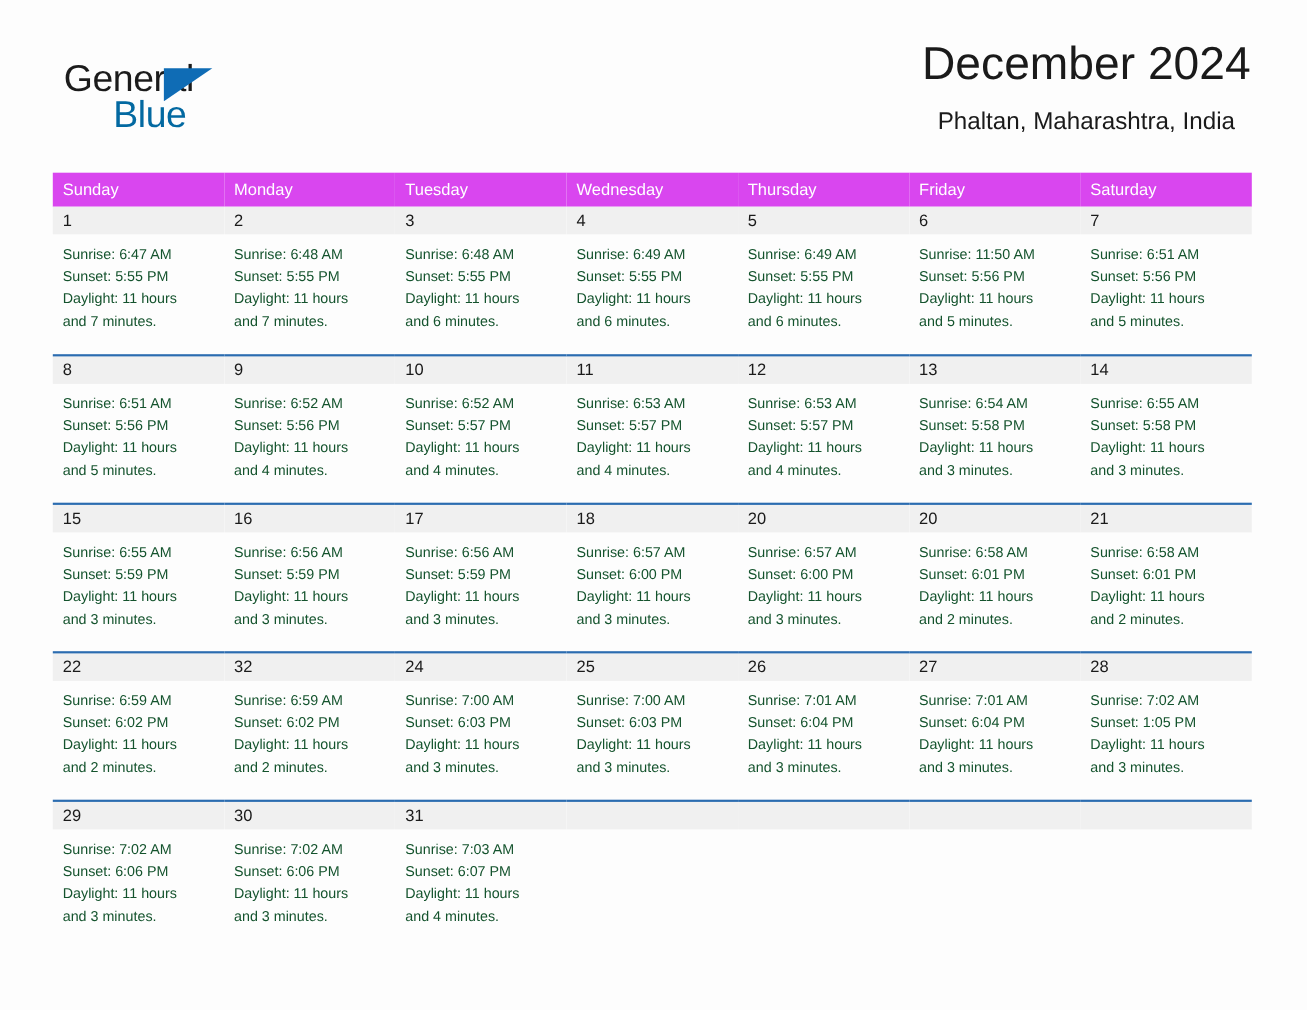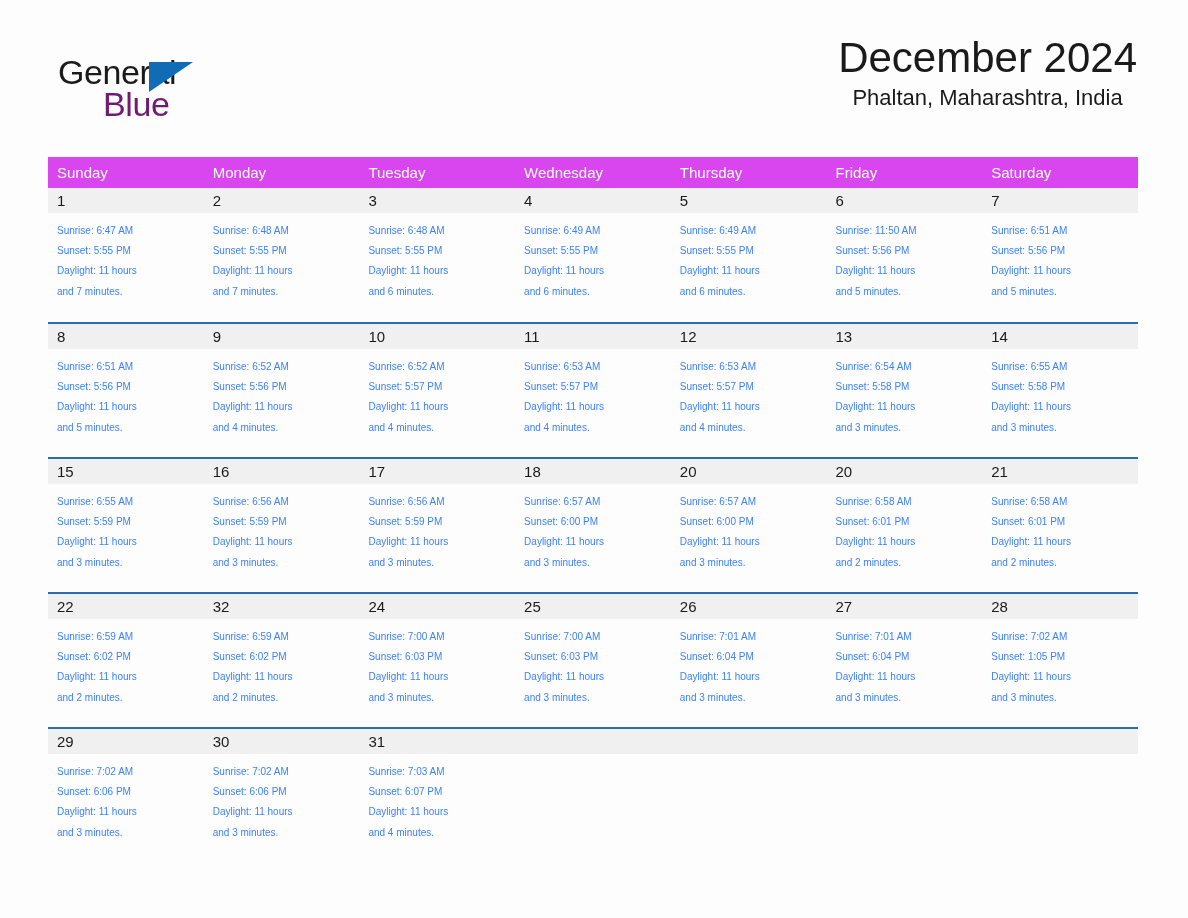--- a/index.html
+++ b/index.html
@@ -58,38 +58,39 @@
     border-top: 0 solid transparent;
     border-left: 44px solid #0f6cb5;
     border-bottom: 30px solid transparent;
   }
   .logo-blue {
     position: absolute;
     left: 45px;
     top: 32px;
     font-size: 34px;
     letter-spacing: -0.4px;
-    color: #701a75;
+    color: #0369a1;
     line-height: 40px;
   }
 
   .title-block {
     position: absolute;
     right: 51px;
     top: 32px;
     text-align: center;
   }
   .month-title {
     font-size: 42px;
     font-weight: normal;
     color: #1a1a1a;
     line-height: 52px;
     white-space: nowrap;
   }
   .location {
+    margin-top: 12px;
     font-size: 22px;
     font-weight: normal;
     color: #1a1a1a;
     line-height: 28px;
     white-space: nowrap;
   }
 
   
   .calendar {
     position: absolute;
@@ -136,23 +137,23 @@
     background: #f0f0f0;
     height: 25px;
     padding: 3px 0 0 9px;
     box-sizing: border-box;
     font-size: 15px;
     color: #1a1a1a;
     line-height: 20px;
   }
   .cell-body {
     padding: 8px 10px 0 9px;
-    font-size: 10px;
+    font-size: 13px;
     line-height: 20.2px;
-    color: #3b82f6;
+    color: #14532d;
   }
   .cell-body .line {
     white-space: nowrap;
   }
   .cell-empty .daynum-strip {
     background: #f0f0f0;
   }
 </style>
 </head>
 <body>

